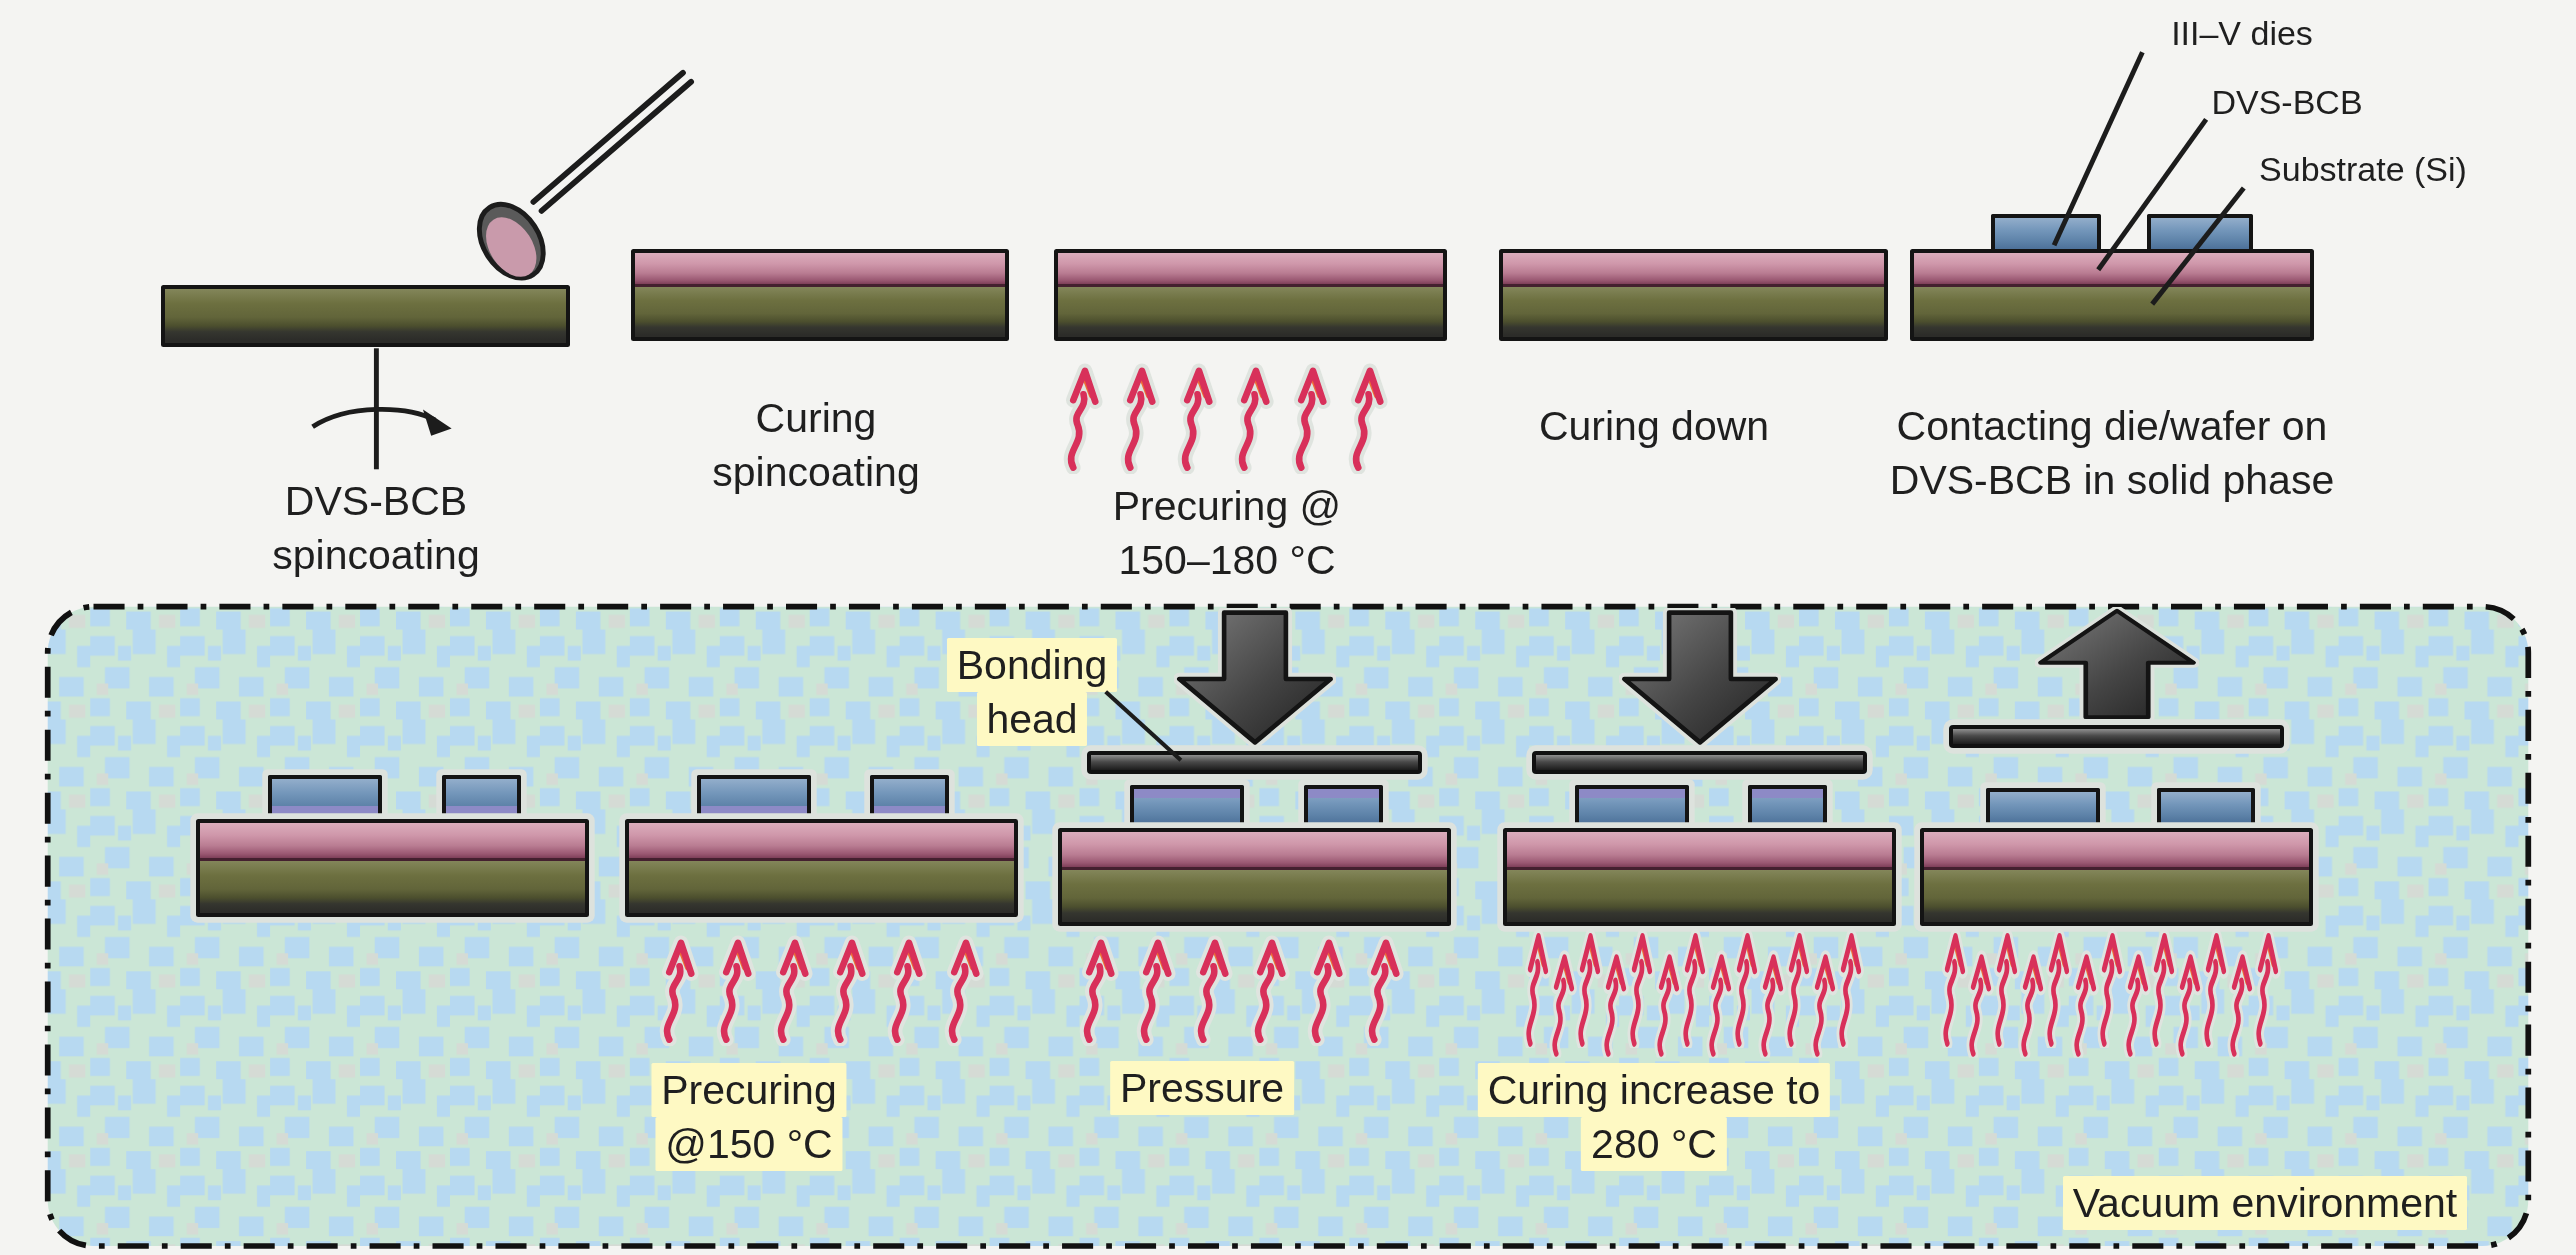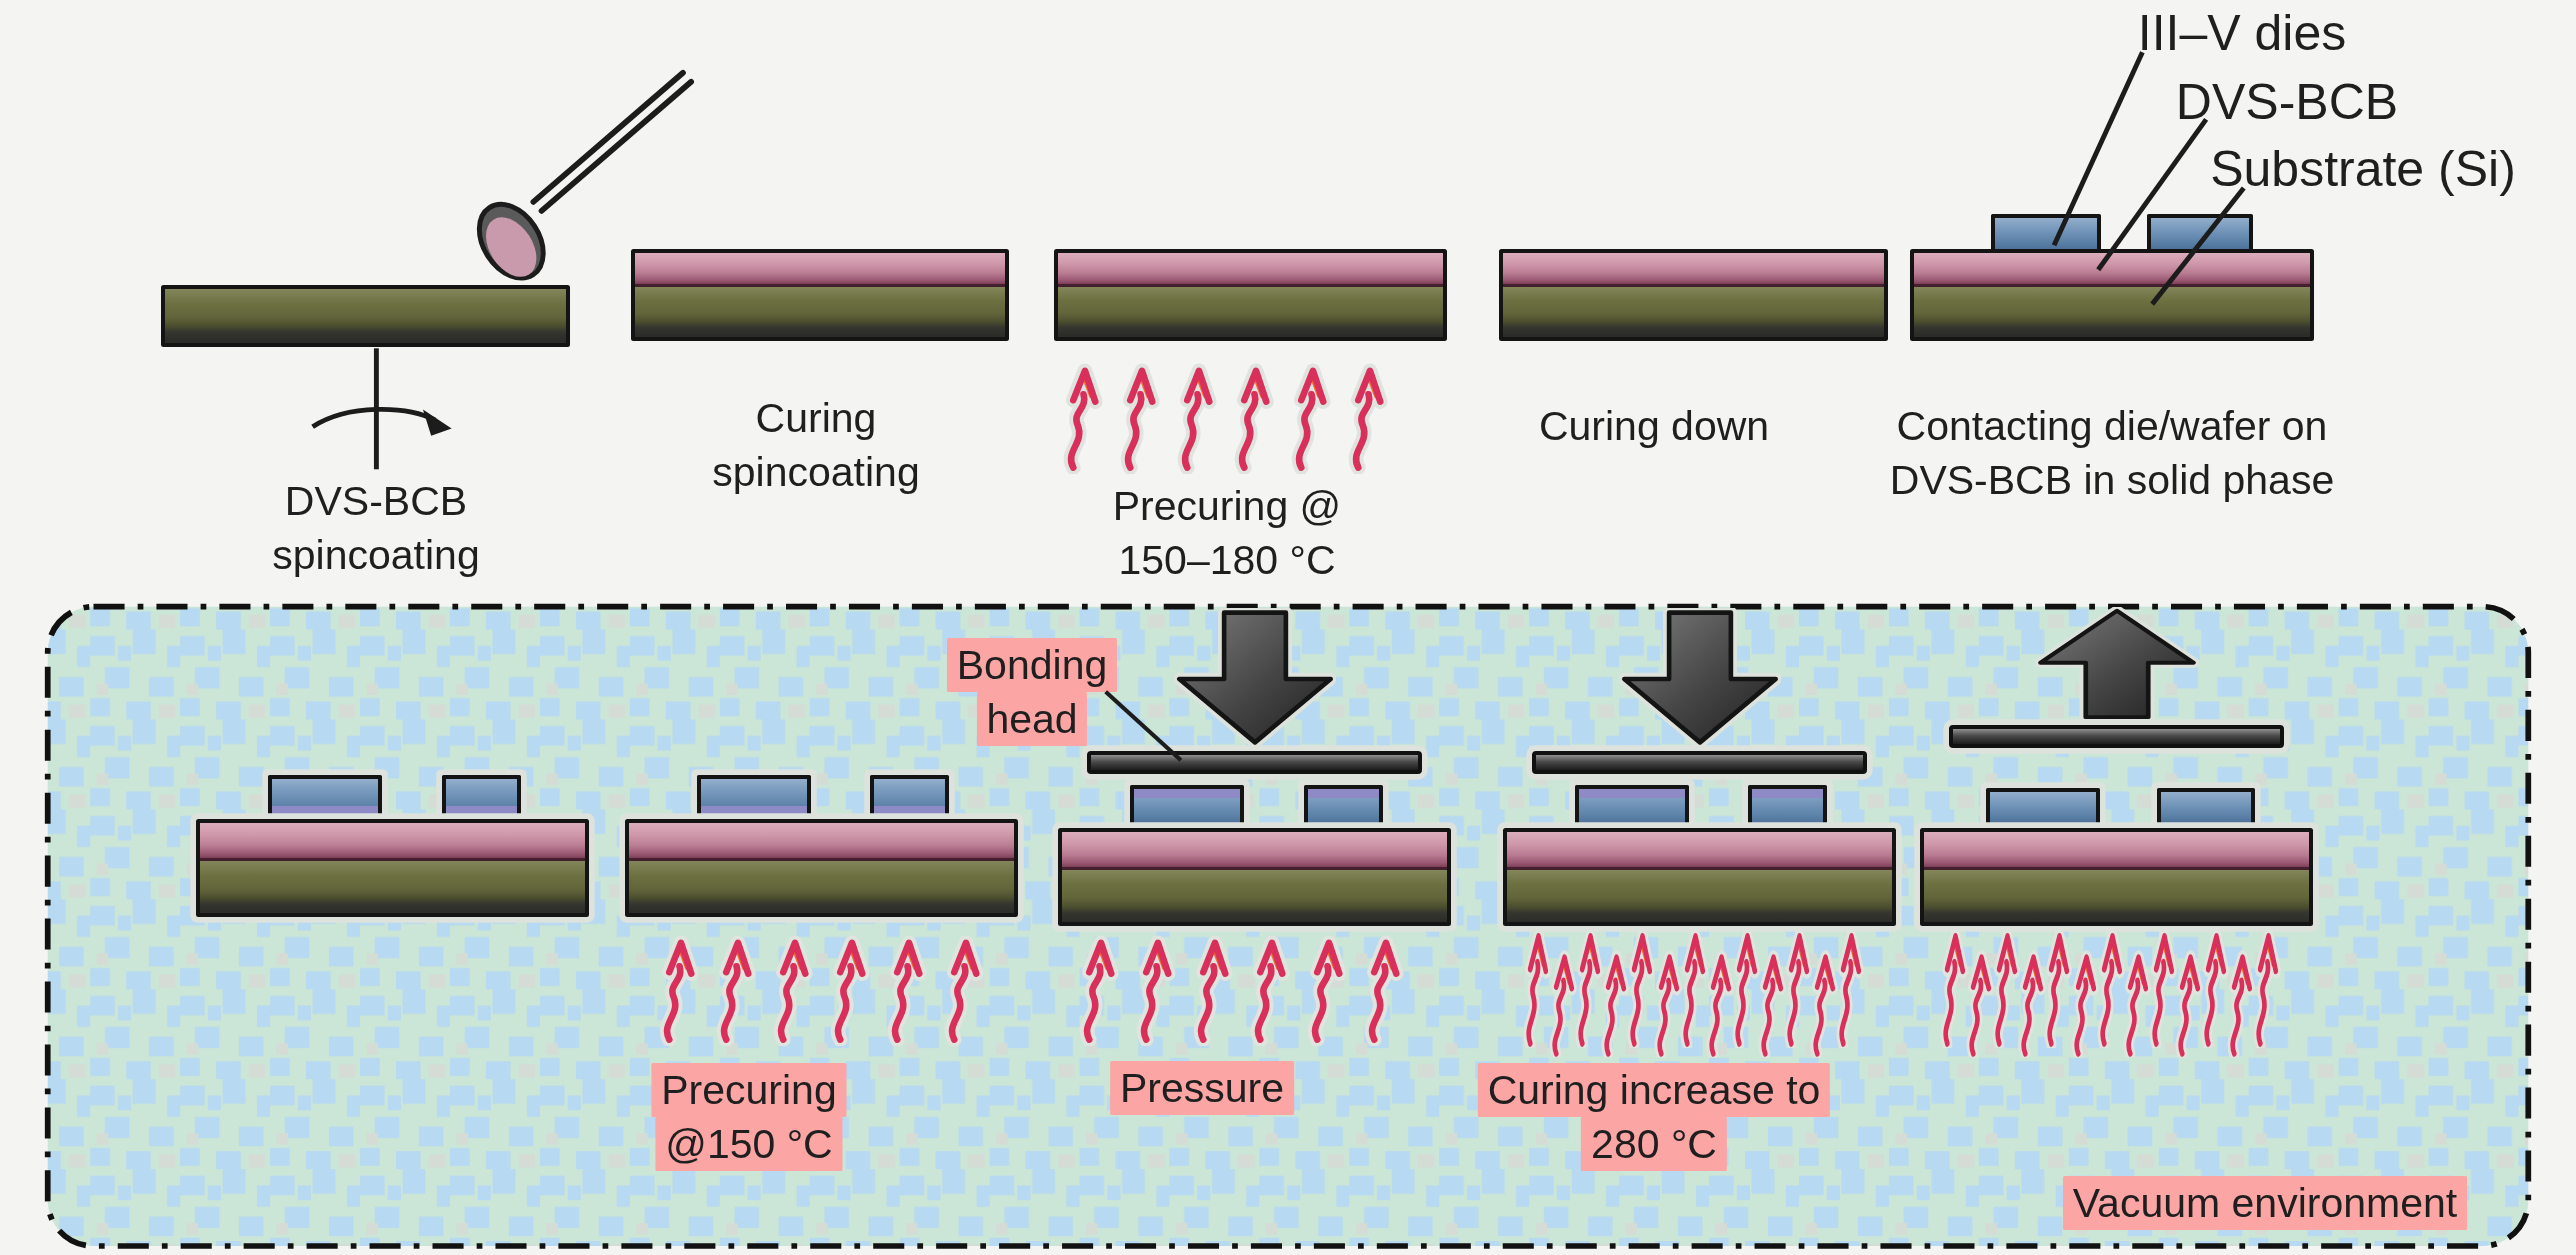--- a/index.html
+++ b/index.html
@@ -23,22 +23,22 @@
   .die .band.bot { bottom:0; } .die .band.top { top:0; }
 
   .plate { position:absolute; height:23px; border:4.1px solid #111; border-radius:4.1px;
            background:linear-gradient(180deg,#8f8f8f 0%,#4a4a4a 45%,#1c1c1c 100%); }
 
   .halo { box-shadow:0 0 0 5.7px #dde2dd; }
 
   
   .lbl { position:absolute; transform:translateX(-50%); text-align:center;
          font-size:41px; line-height:54px; white-space:nowrap; font-weight:500; }
-  .lbl.co { font-size:50px; line-height:44px; }
-  .lbl.chips > div { display:inline-block; background:#fca5a5; padding:0 9.8px; border-radius:1.6px; }
+  .lbl.co { font-size:34px; line-height:44px; }
+  .lbl.chips > div { display:inline-block; background:#fef9c3; padding:0 9.8px; border-radius:1.6px; }
 
   
   .heat-row { position:absolute; display:flex; align-items:flex-end; gap:13px; }
   .heat-row svg { display:block; }
   .heat-row.dense { gap:0; }
   .heat-row.dense svg { margin-right:-4.9px; }
   .heat-row.dense svg:nth-child(even) { transform:translateY(9.8px) scaleY(0.9); transform-origin:bottom; }
 
   .hhalo  { stroke:#dfe4df; stroke-width:20; fill:none; stroke-linecap:round; stroke-linejoin:round; }
   .hmain  { stroke:#d8305a; stroke-width:9;  fill:none; stroke-linecap:round; stroke-linejoin:round; }

